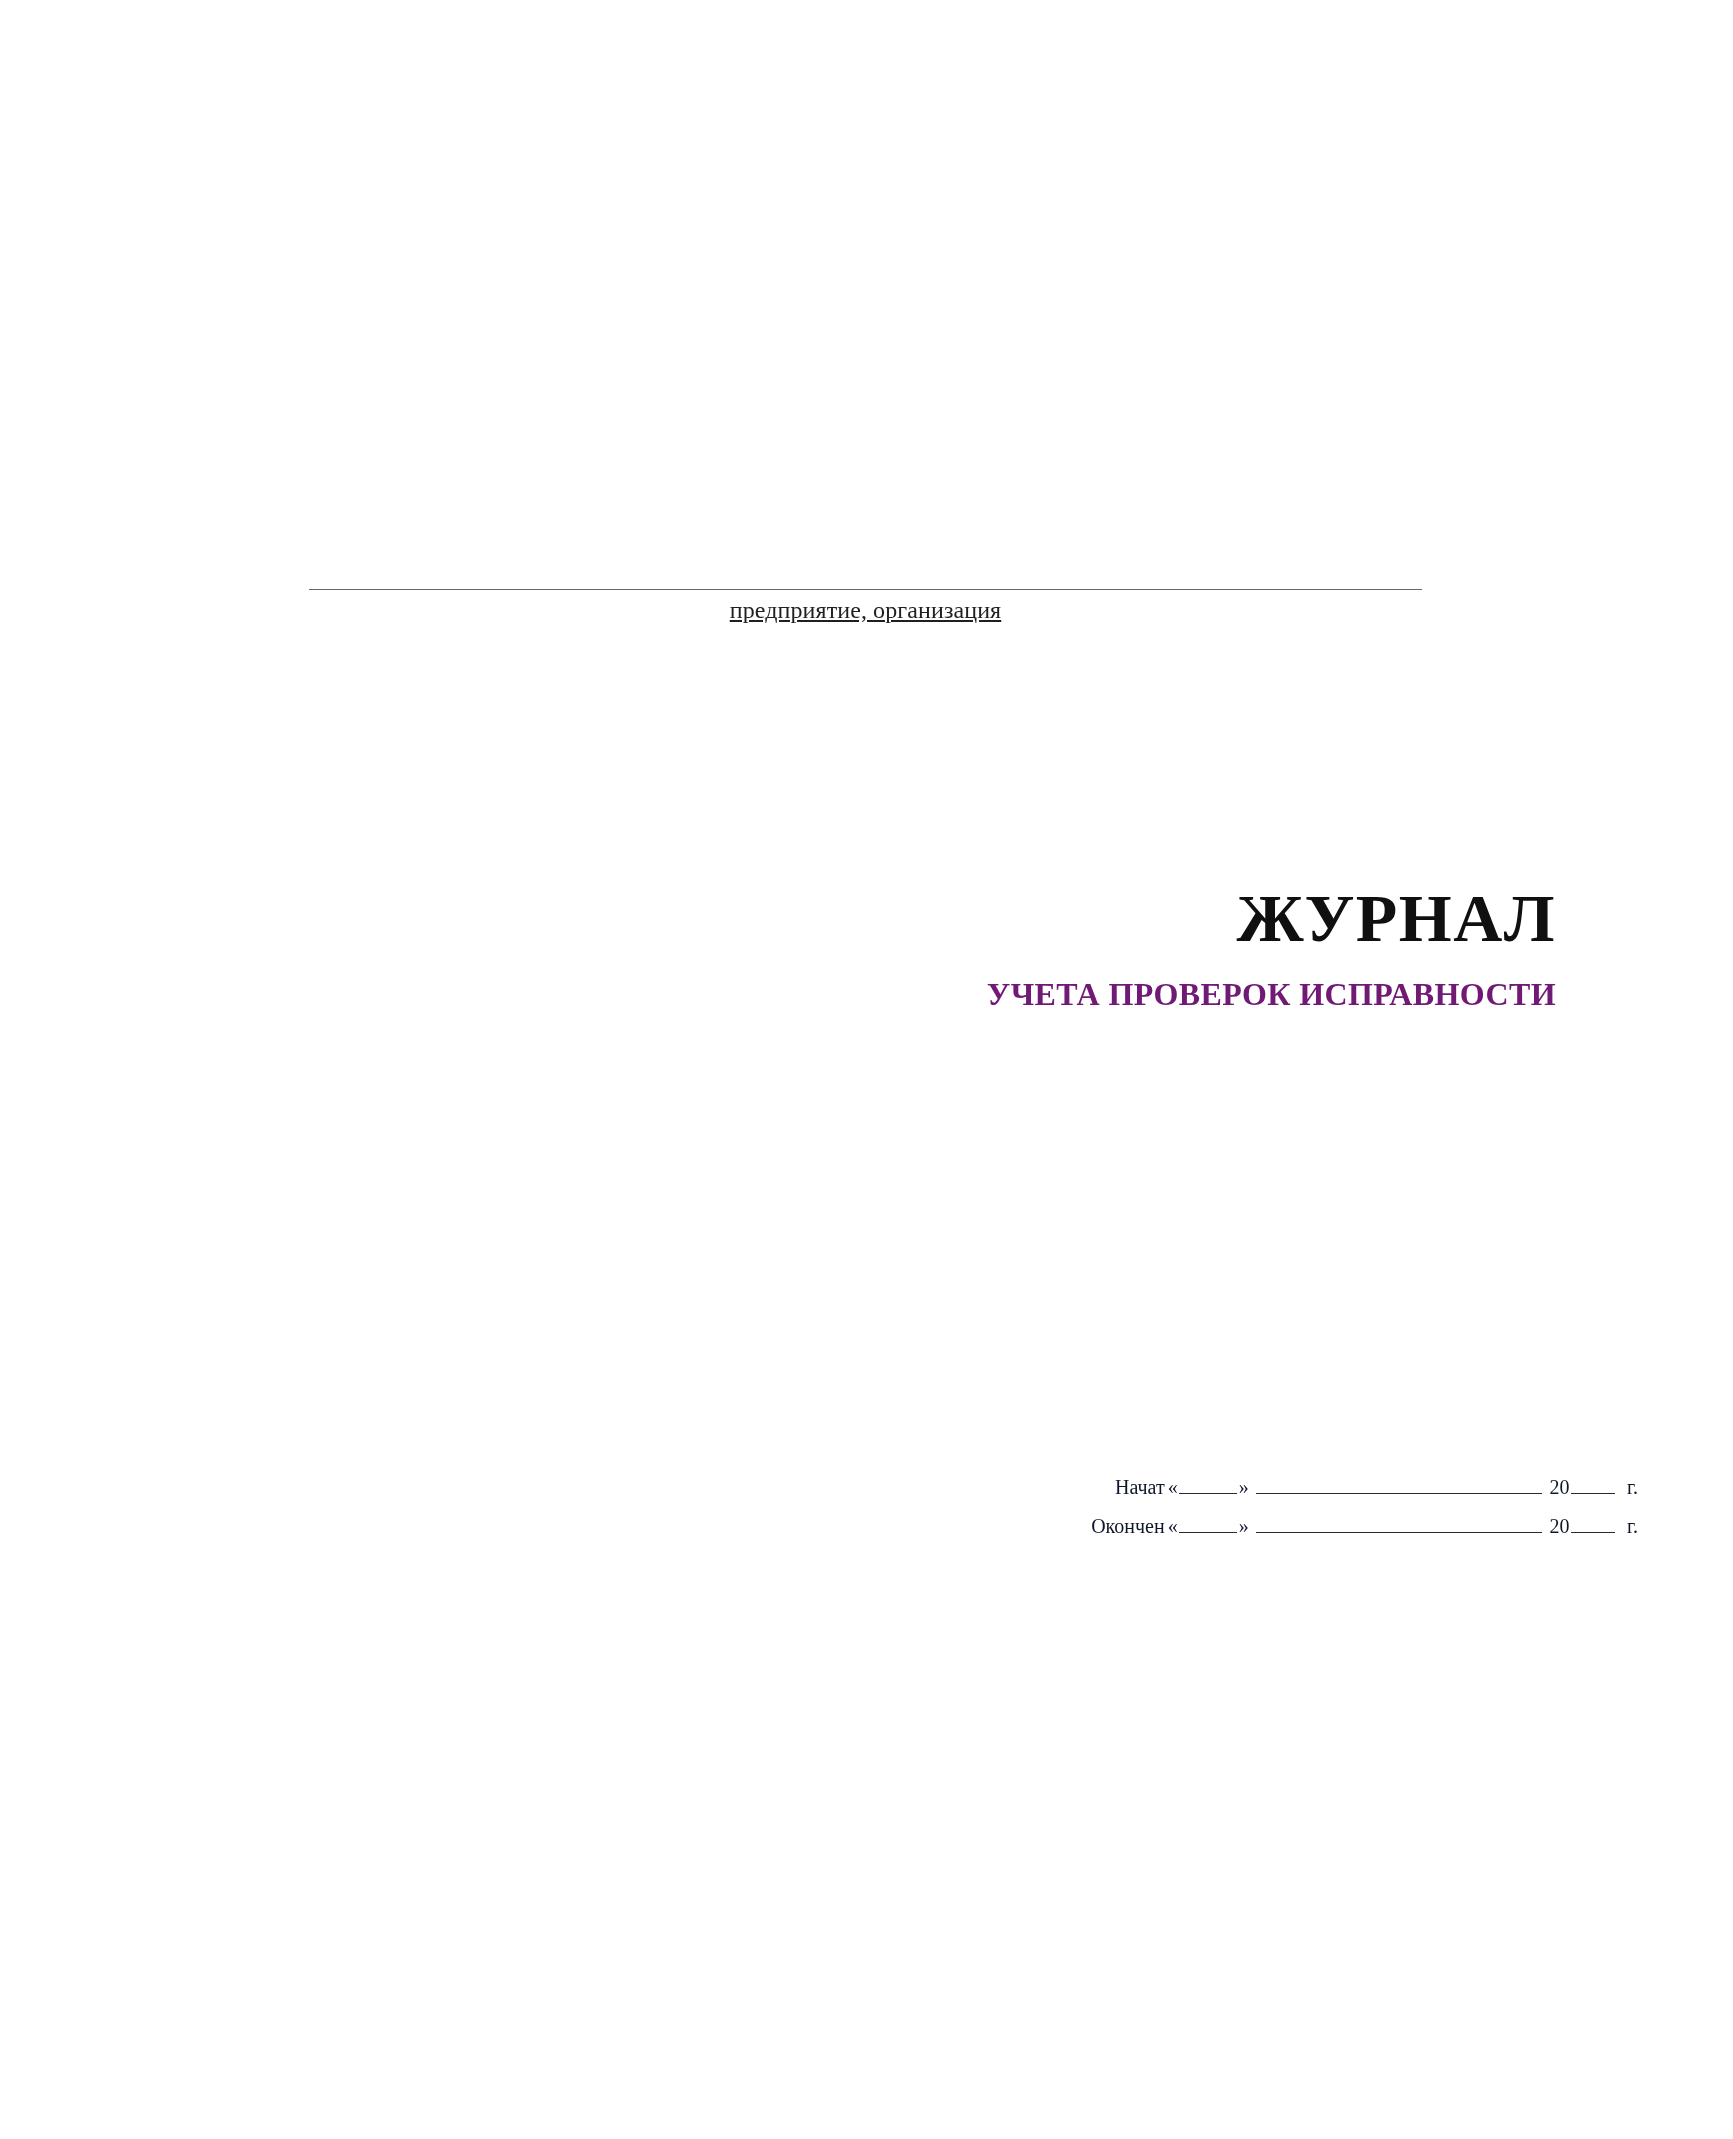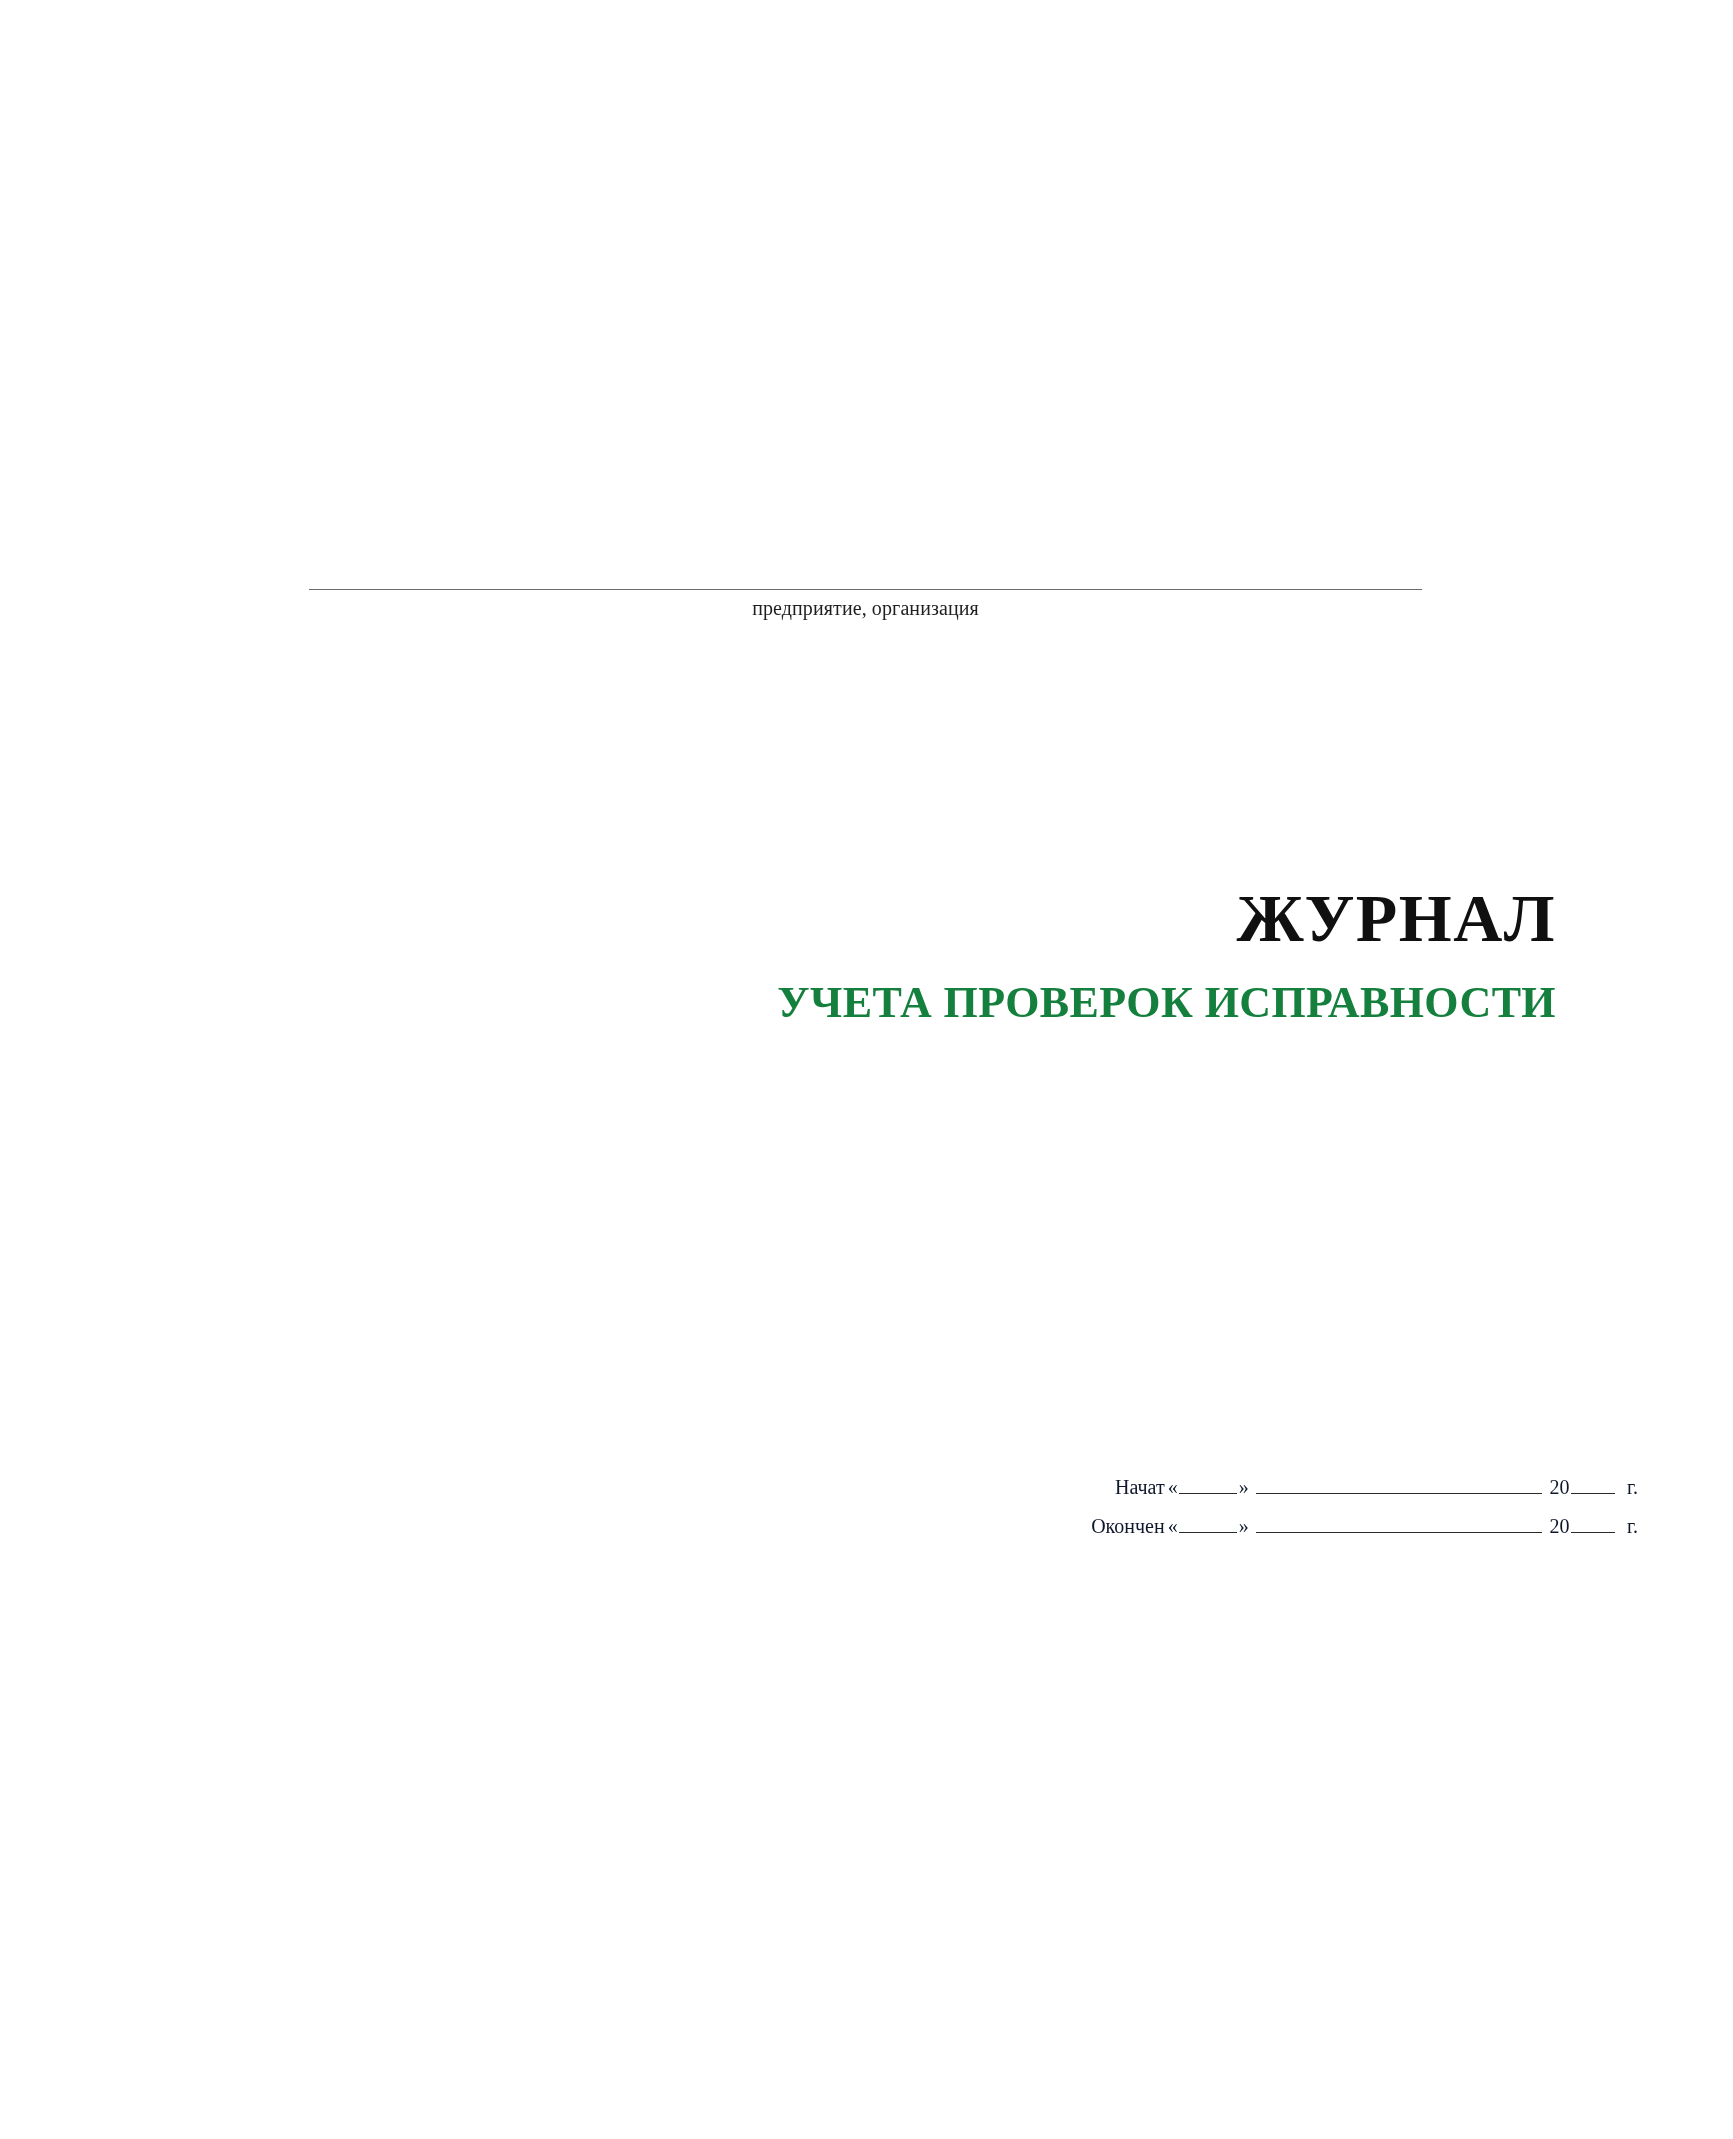--- a/index.html
+++ b/index.html
@@ -33,47 +33,48 @@
     width: 1113px;
   }
   .org-rule {
     width: 100%;
     height: 0;
     border-bottom: 1.2px solid #6a6a6a;
   }
   .org-caption {
     margin-top: 6.7px;
     text-align: center;
-    font-size: 20px;
+    font-size: 24px;
     letter-spacing: 0.1px;
     color: #1f1f1f;
+    text-decoration: underline;
   }
 
   
   .title-block {
     position: absolute;
     left: 178px;
     top: 882px;
     width: 1378px;
     text-align: right;
   }
   .title-main {
     font-size: 68px;
     font-weight: bold;
     letter-spacing: 1.5px;
     line-height: 1.08;
     color: #101010;
   }
   .title-sub {
     margin-top: 16.3px;
-    font-size: 44px;
+    font-size: 32px;
     font-weight: bold;
     letter-spacing: 0.4px;
     line-height: 1.42;
-    color: #15803d;
+    color: #701a75;
   }
   .title-sub .line {
     display: block;
     white-space: nowrap;
   }
 
   
   .dates-block {
     position: absolute;
     left: 1023px;

